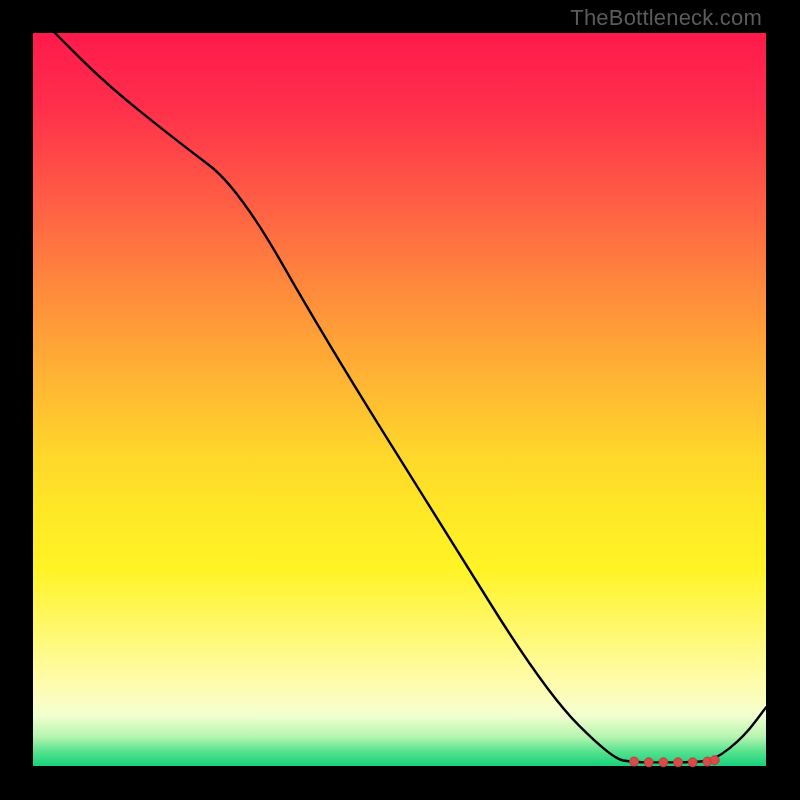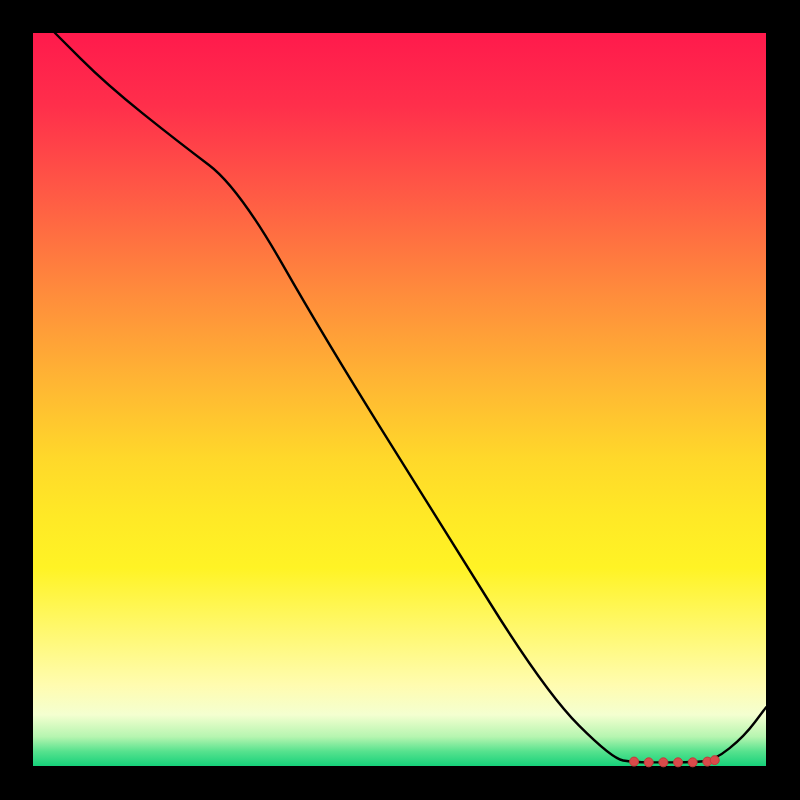--- a/index.html
+++ b/index.html
@@ -72,20 +72,21 @@
   .marker {
     fill: #d94a4a;
     stroke: #c23a3a;
     stroke-width: 1;
   }
 </style>
 </head>
 <body>
 
 <div class="container">
+  <div class="watermark">TheBottleneck.com</div>
 
   <div class="plot-area"></div>
 
   <svg class="overlay" viewBox="0 0 733 733" preserveAspectRatio="none">
     <path id="curve-path" class="curve" d="M 21.99 0 Q 21.99 0 47.644999999999996 25.654999999999973 Q 73.3 51.309999999999945 109.94999999999999 80.63 Q 146.6 109.95000000000005 175.92000000000002 131.94 Q 205.24 153.92999999999995 249.22 230.89499999999998 Q 293.2 307.86 348.175 395.82 Q 403.15000000000003 483.78 458.125 571.74 Q 513.1 659.7 546.085 692.685 Q 579.07 725.67 590.065 727.5025 Q 601.06 729.335 615.72 729.335 Q 630.38 729.335 645.04 729.335 Q 659.7 729.335 670.695 728.2355 Q 681.69 727.136 696.35 715.4079999999999 Q 711.01 703.68 722.005 689.02 T 733 674.36"></path>
     <g id="markers-group">
         <circle cx="601.06" cy="728.602" r="4.5" class="marker"></circle>
         <circle cx="615.72" cy="729.335" r="4.5" class="marker"></circle>
         <circle cx="630.38" cy="729.335" r="4.5" class="marker"></circle>
         <circle cx="645.04" cy="729.335" r="4.5" class="marker"></circle>

